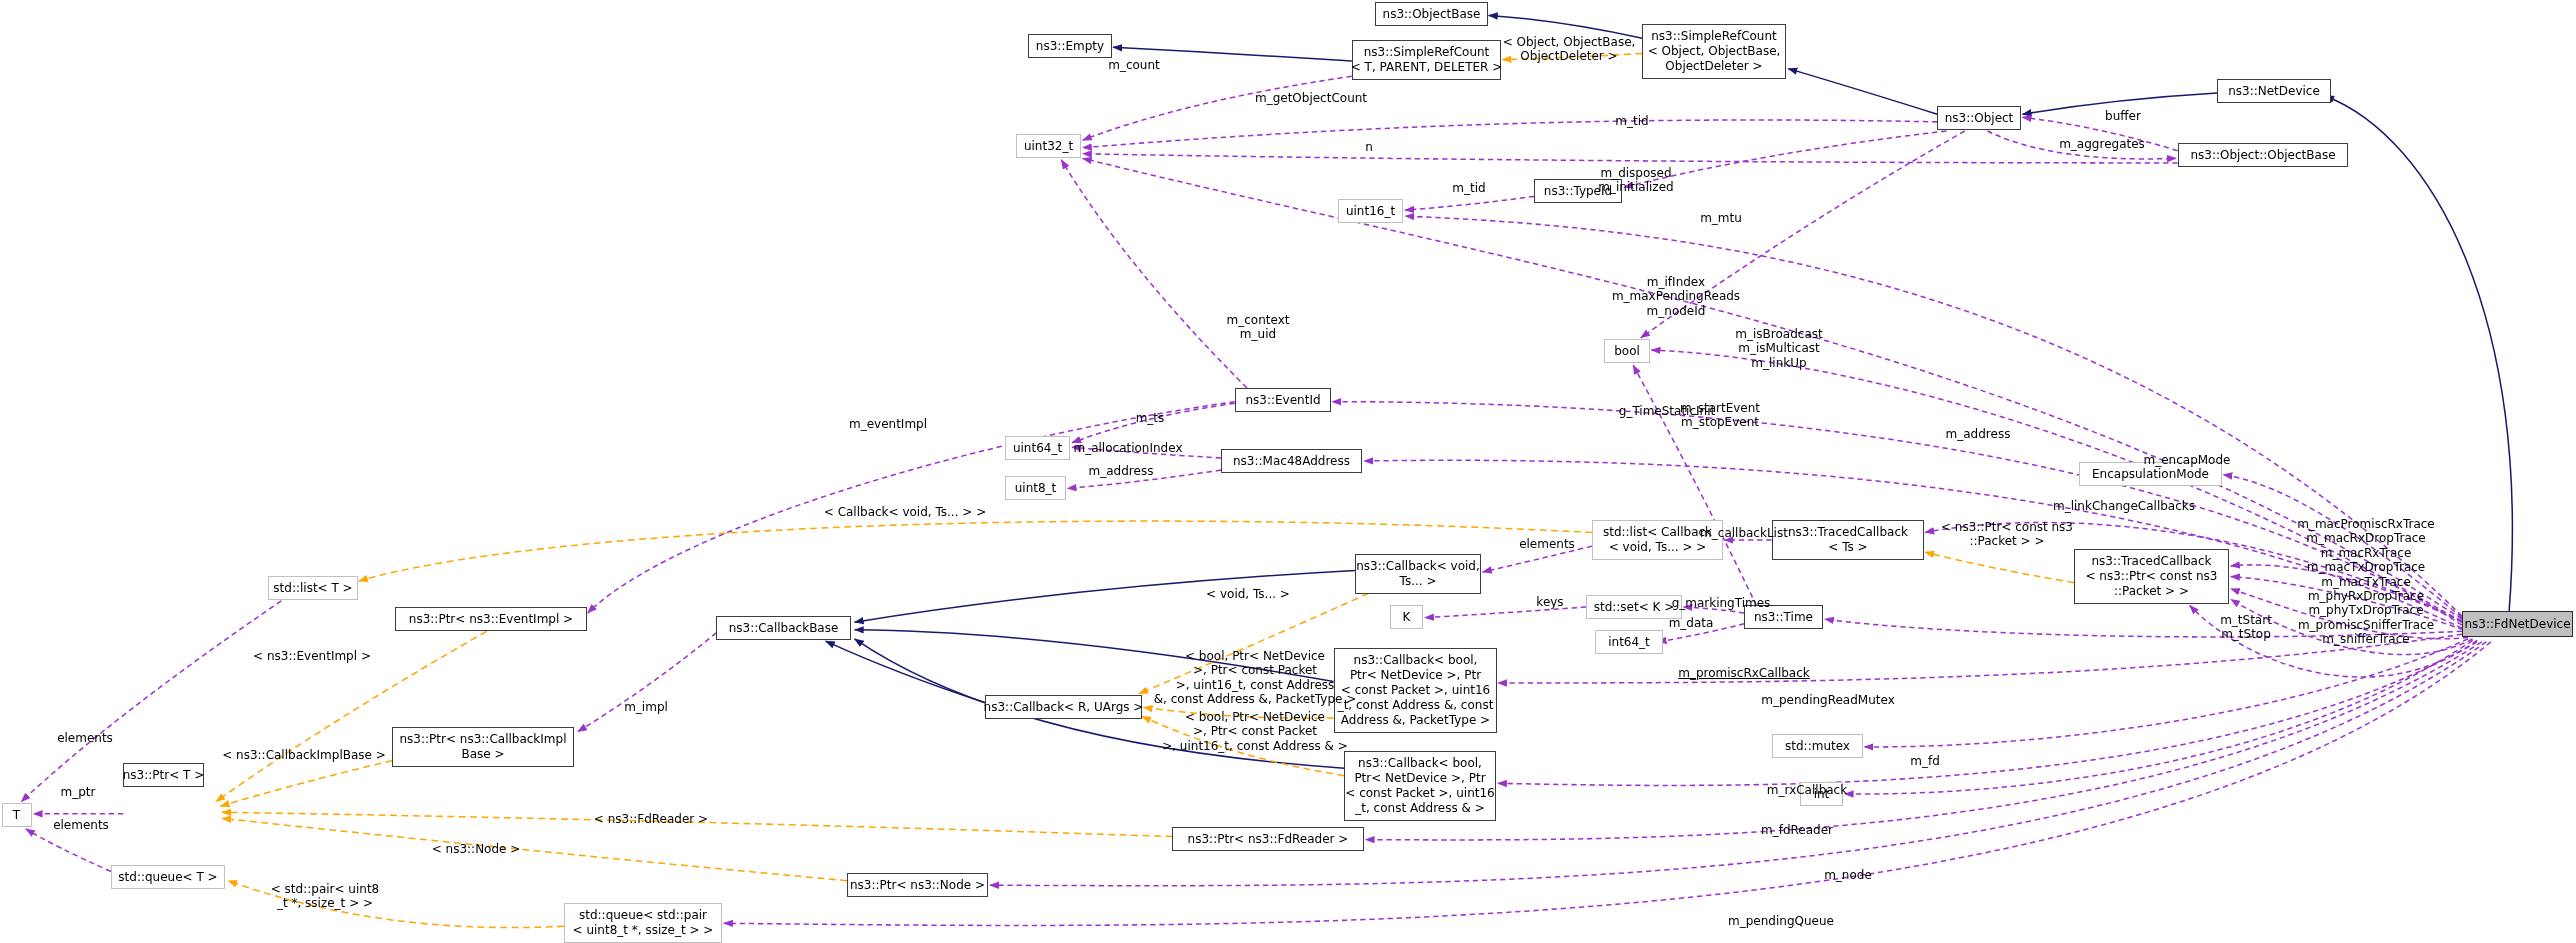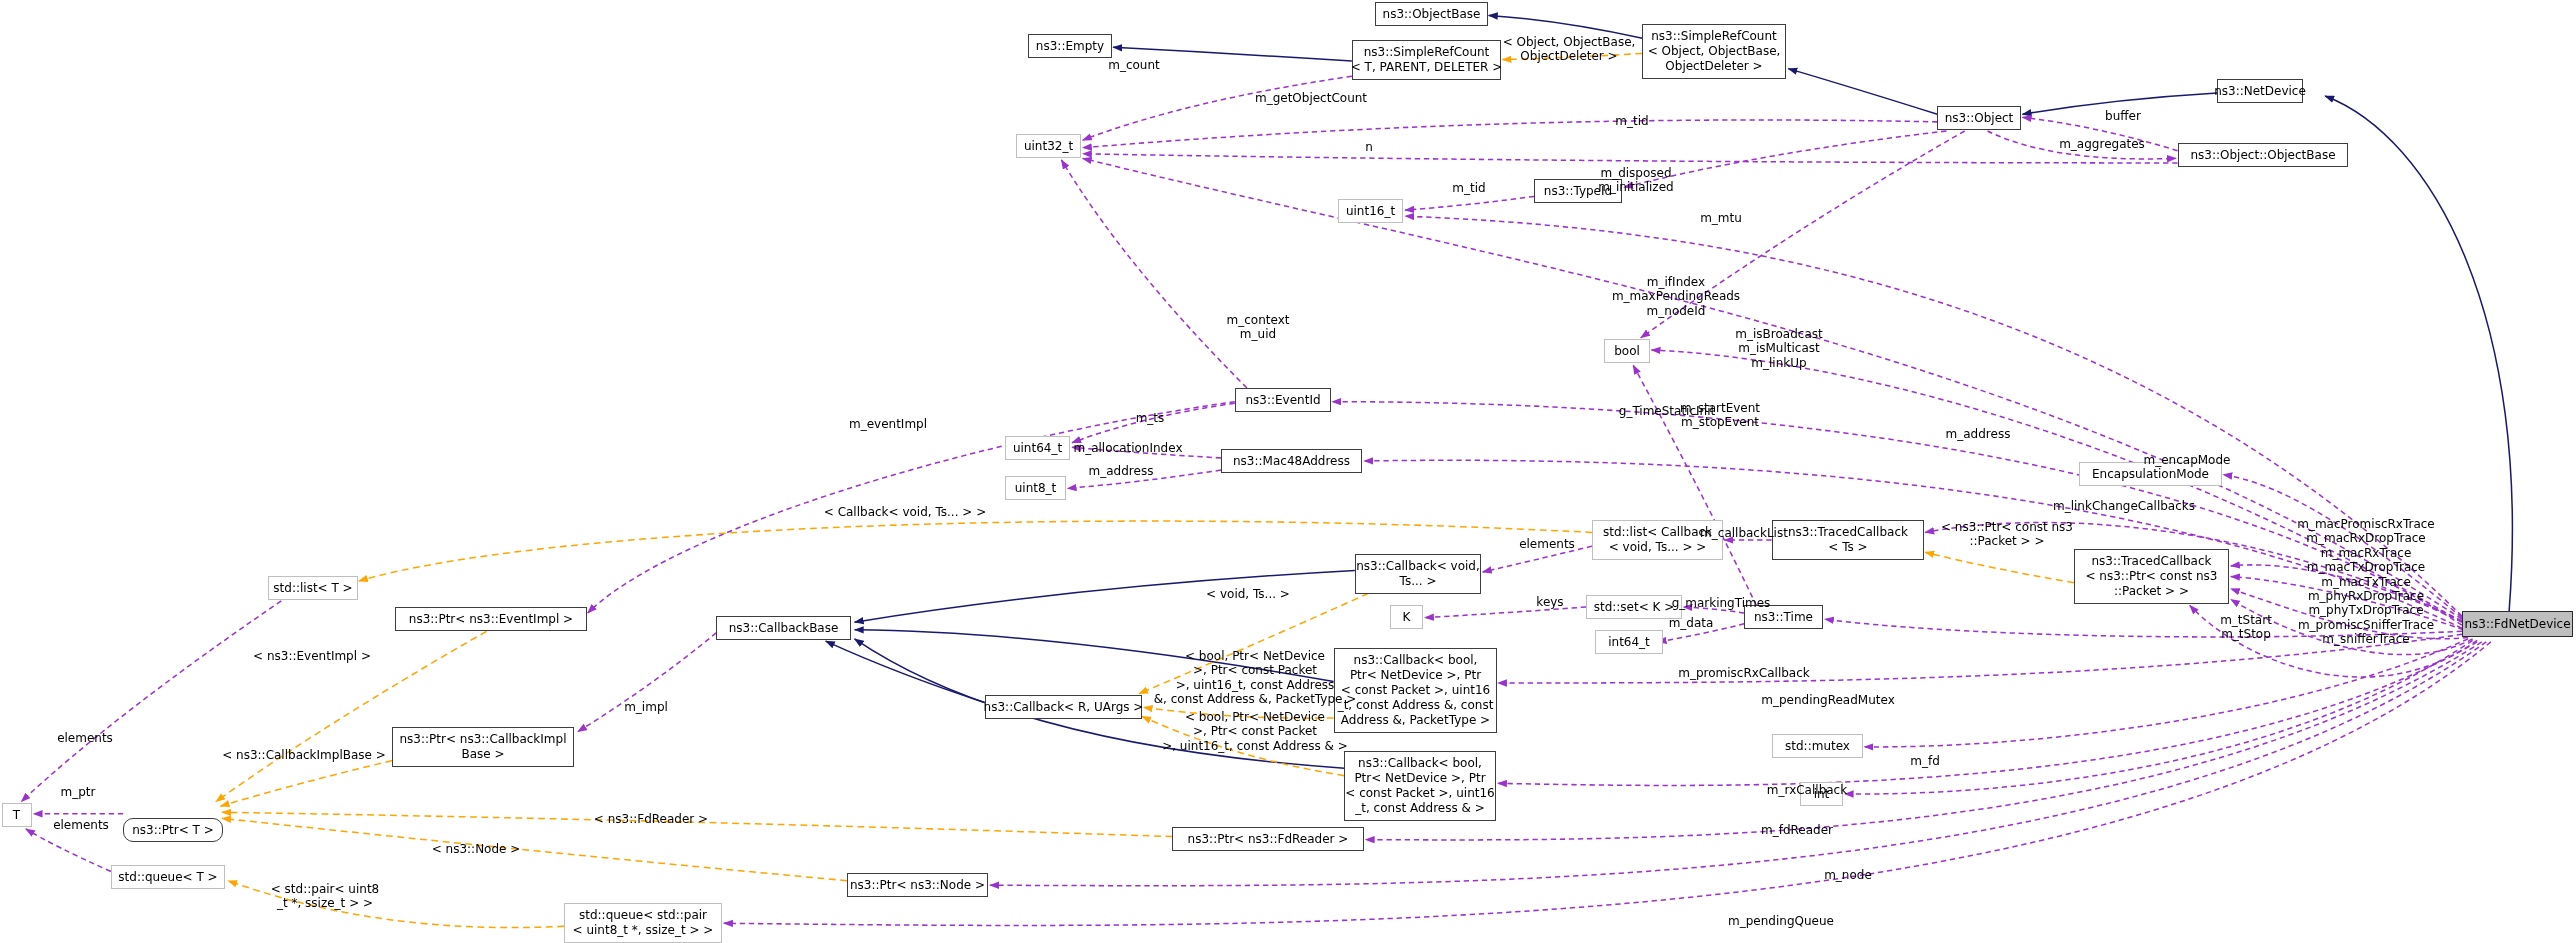--- a/index.html
+++ b/index.html
@@ -100,21 +100,21 @@
       <path d="M742,1218 Q500,1230 300,1158" class="edge t" marker-end="url(#ah-t)"></path>
     </svg>
 <div class="node class" style="left: 1028px; top: 34px; width: 84px; height: 24px;">ns3::Empty</div>
     <div class="node class" style="left: 1375px; top: 2.3px; width: 113px; height: 24px;">ns3::ObjectBase</div>
     <div class="node class" style="left: 1352px; top: 40px; width: 149px; height: 40px;">ns3::SimpleRefCount
 &lt; T, PARENT, DELETER &gt;</div>
     <div class="node class" style="left: 1642px; top: 24px; width: 144px; height: 55px;">ns3::SimpleRefCount
 &lt; Object, ObjectBase,
 ObjectDeleter &gt;</div>
     <div class="node class" style="left: 1937px; top: 106px; width: 84px; height: 24px;">ns3::Object</div>
-    <div class="node class" style="left: 2217px; top: 79px; width: 86px; height: 24px;">ns3::NetDevice</div>
+    <div class="node class" style="left: 2217px; top: 79px; width: 114px; height: 24px;">ns3::NetDevice</div>
     <div class="node class" style="left: 2178px; top: 143px; width: 170px; height: 24px;">ns3::Object::ObjectBase</div>
     <div class="node plain" style="left: 1016px; top: 134px; width: 65px; height: 24px;">uint32_t</div>
     <div class="node class" style="left: 1534px; top: 179px; width: 88px; height: 24px;">ns3::TypeId</div>
     <div class="node plain" style="left: 1338px; top: 199px; width: 65px; height: 24px;">uint16_t</div>
     <div class="node plain" style="left: 1604px; top: 339px; width: 46px; height: 24px;">bool</div>
     <div class="node class" style="left: 1235px; top: 388px; width: 96px; height: 24px;">ns3::EventId</div>
     <div class="node plain" style="left: 1005px; top: 436px; width: 65px; height: 24px;">uint64_t</div>
     <div class="node class" style="left: 1221px; top: 449px; width: 141px; height: 24px;">ns3::Mac48Address</div>
     <div class="node plain" style="left: 1005px; top: 476px; width: 61px; height: 24px;">uint8_t</div>
     <div class="node plain" style="left: 2079px; top: 462px; width: 143px; height: 24px;">EncapsulationMode</div>
@@ -141,21 +141,21 @@
 Ptr&lt; NetDevice &gt;, Ptr
 &lt; const Packet &gt;, uint16
 _t, const Address &amp; &gt;</div>
     <div class="node class" style="left: 716px; top: 616px; width: 135px; height: 24px;">ns3::CallbackBase</div>
     <div class="node class" style="left: 985px; top: 695px; width: 157px; height: 24px;">ns3::Callback&lt; R, UArgs &gt;</div>
     <div class="node class" style="left: 392px; top: 727px; width: 182px; height: 40px;">ns3::Ptr&lt; ns3::CallbackImpl
 Base &gt;</div>
     <div class="node class" style="left: 395px; top: 607px; width: 192px; height: 24px;">ns3::Ptr&lt; ns3::EventImpl &gt;</div>
     <div class="node plain" style="left: 268px; top: 576px; width: 90px; height: 24px;">std::list&lt; T &gt;</div>
     <div class="node plain" style="left: 1.5px; top: 803px; width: 30px; height: 24px;">T</div>
-    <div class="node class" style="left: 123px; top: 818px; width: 100px; height: 24px; border-radius: 10px;">ns3::Ptr&lt; T &gt;</div>
+    <div class="node class" style="left: 123px; top: 763px; width: 81px; height: 24px;">ns3::Ptr&lt; T &gt;</div>
     <div class="node plain" style="left: 111px; top: 865px; width: 114px; height: 24px;">std::queue&lt; T &gt;</div>
     <div class="node class" style="left: 1172px; top: 827px; width: 192px; height: 24px;">ns3::Ptr&lt; ns3::FdReader &gt;</div>
     <div class="node class" style="left: 847px; top: 873px; width: 141px; height: 24px;">ns3::Ptr&lt; ns3::Node &gt;</div>
     <div class="node plain" style="left: 564px; top: 903px; width: 158px; height: 40px;">std::queue&lt; std::pair
 &lt; uint8_t *, ssize_t &gt; &gt;</div>
     <div class="node plain" style="left: 1772px; top: 734px; width: 91px; height: 24px;">std::mutex</div>
     <div class="node plain" style="left: 1800px; top: 782px; width: 43px; height: 24px;">int</div>
     <div class="elabel" style="left: 1134px; top: 58px;">m_count</div>
     <div class="elabel" style="left: 1311px; top: 91px;">m_getObjectCount</div>
     <div class="elabel" style="left: 1569px; top: 35px;">&lt; Object, ObjectBase,
@@ -199,21 +199,21 @@
 m_phyTxDropTrace
 m_promiscSnifferTrace
 m_snifferTrace</div>
     <div class="elabel" style="left: 905px; top: 505px;">&lt; Callback&lt; void, Ts... &gt; &gt;</div>
     <div class="elabel" style="left: 1248px; top: 587px;">&lt; void, Ts... &gt;</div>
     <div class="elabel" style="left: 1550px; top: 595px;">keys</div>
     <div class="elabel" style="left: 1682px; top: 596px; margin-left: 39px;">g_markingTimes</div>
     <div class="elabel" style="left: 1691px; top: 616px;">m_data</div>
     <div class="elabel" style="left: 2246px; top: 613px;">m_tStart
 m_tStop</div>
-    <div class="elabel" style="left: 1744px; top: 666px;">m_promiscRxCallback</div>
+    <div class="elabel" style="left: 1744px; top: 666px; text-decoration: underline;">m_promiscRxCallback</div>
     <div class="elabel" style="left: 1255px; top: 649px;">&lt; bool, Ptr&lt; NetDevice
 &gt;, Ptr&lt; const Packet
 &gt;, uint16_t, const Address
 &amp;, const Address &amp;, PacketType &gt;</div>
     <div class="elabel" style="left: 1255px; top: 710px;">&lt; bool, Ptr&lt; NetDevice
 &gt;, Ptr&lt; const Packet
 &gt;, uint16_t, const Address &amp; &gt;</div>
     <div class="elabel" style="left: 646px; top: 700px;">m_impl</div>
     <div class="elabel" style="left: 1828px; top: 693px;">m_pendingReadMutex</div>
     <div class="elabel" style="left: 1925px; top: 754px;">m_fd</div>

